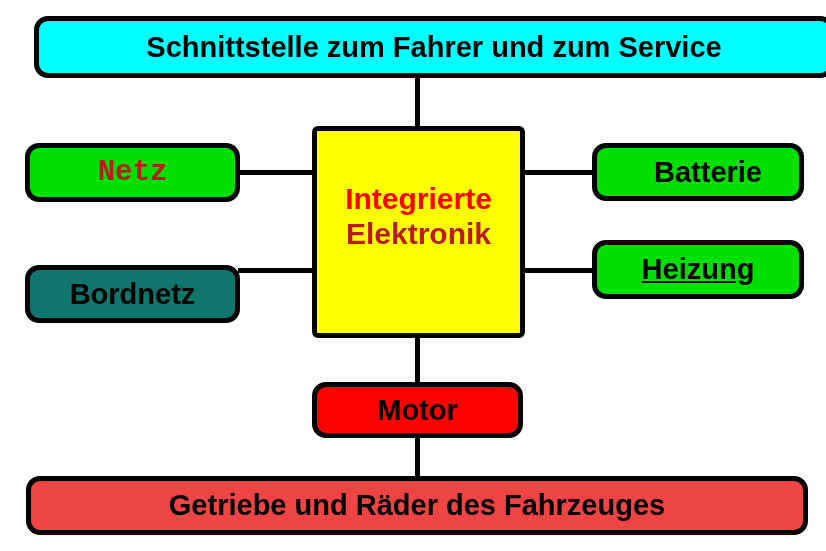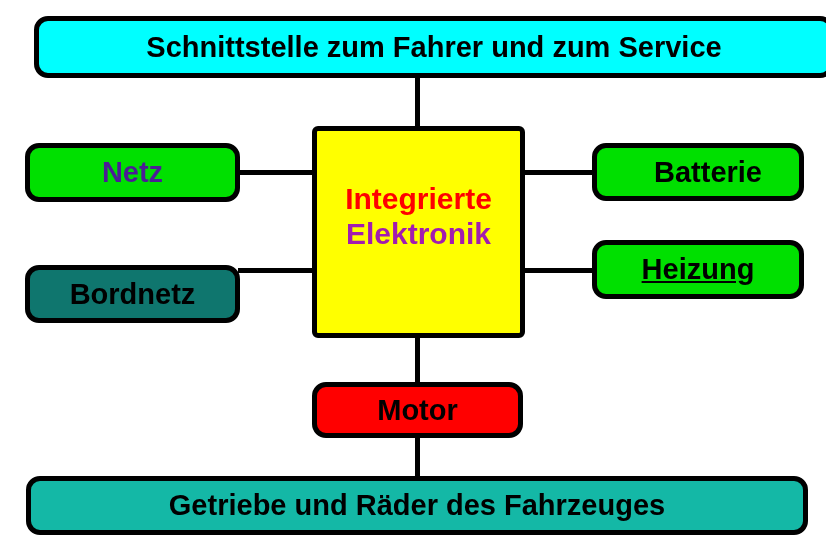--- a/index.html
+++ b/index.html
@@ -67,41 +67,41 @@
   <div class="connector conn-h-batt"></div>
   <div class="connector conn-h-heiz"></div>
   <div class="connector conn-v-motor"></div>
   <div class="connector conn-v-getr"></div>
 
   <div class="node node-schnittstelle" style="background-color: rgb(0, 255, 255);">
     <span style="color: rgb(0, 0, 0);">Schnittstelle zum Fahrer und zum Service</span>
   </div>
 
   <div class="node node-netz" style="background-color: rgb(0, 224, 0);">
-    <span style="color: #4c1d95;">Netz</span>
+    <span style="color: #b91c1c; font-family: Liberation Mono, monospace;">Netz</span>
   </div>
 
   <div class="node node-bordnetz" style="background-color: #0f766e; margin-top: 24px;">
     <span style="color: rgb(0, 0, 0);">Bordnetz</span>
   </div>
 
   <div class="node node-zentrale" style="background-color: rgb(255, 255, 0);">
     <span style="color: rgb(255, 0, 0);">Integrierte</span>
-    <span style="color: #a21caf;">Elektronik</span>
+    <span style="color: #b91c1c;">Elektronik</span>
   </div>
 
   <div class="node node-batterie" style="background-color: rgb(0, 224, 0);">
     <span style="color: rgb(0, 0, 0);">Batterie</span>
   </div>
 
   <div class="node node-heizung" style="background-color: rgb(0, 224, 0); text-decoration: underline;">
     <span style="color: rgb(0, 0, 0);">Heizung</span>
   </div>
 
   <div class="node node-motor" style="background-color: rgb(255, 0, 0);">
     <span style="color: rgb(0, 0, 0);">Motor</span>
   </div>
 
-  <div class="node node-getriebe" style="background-color: #14b8a6;">
+  <div class="node node-getriebe" style="background-color: #ef4444;">
     <span style="color: rgb(0, 0, 0);">Getriebe und Räder des Fahrzeuges</span>
   </div>
 
 </div>
 
 </body></html>

